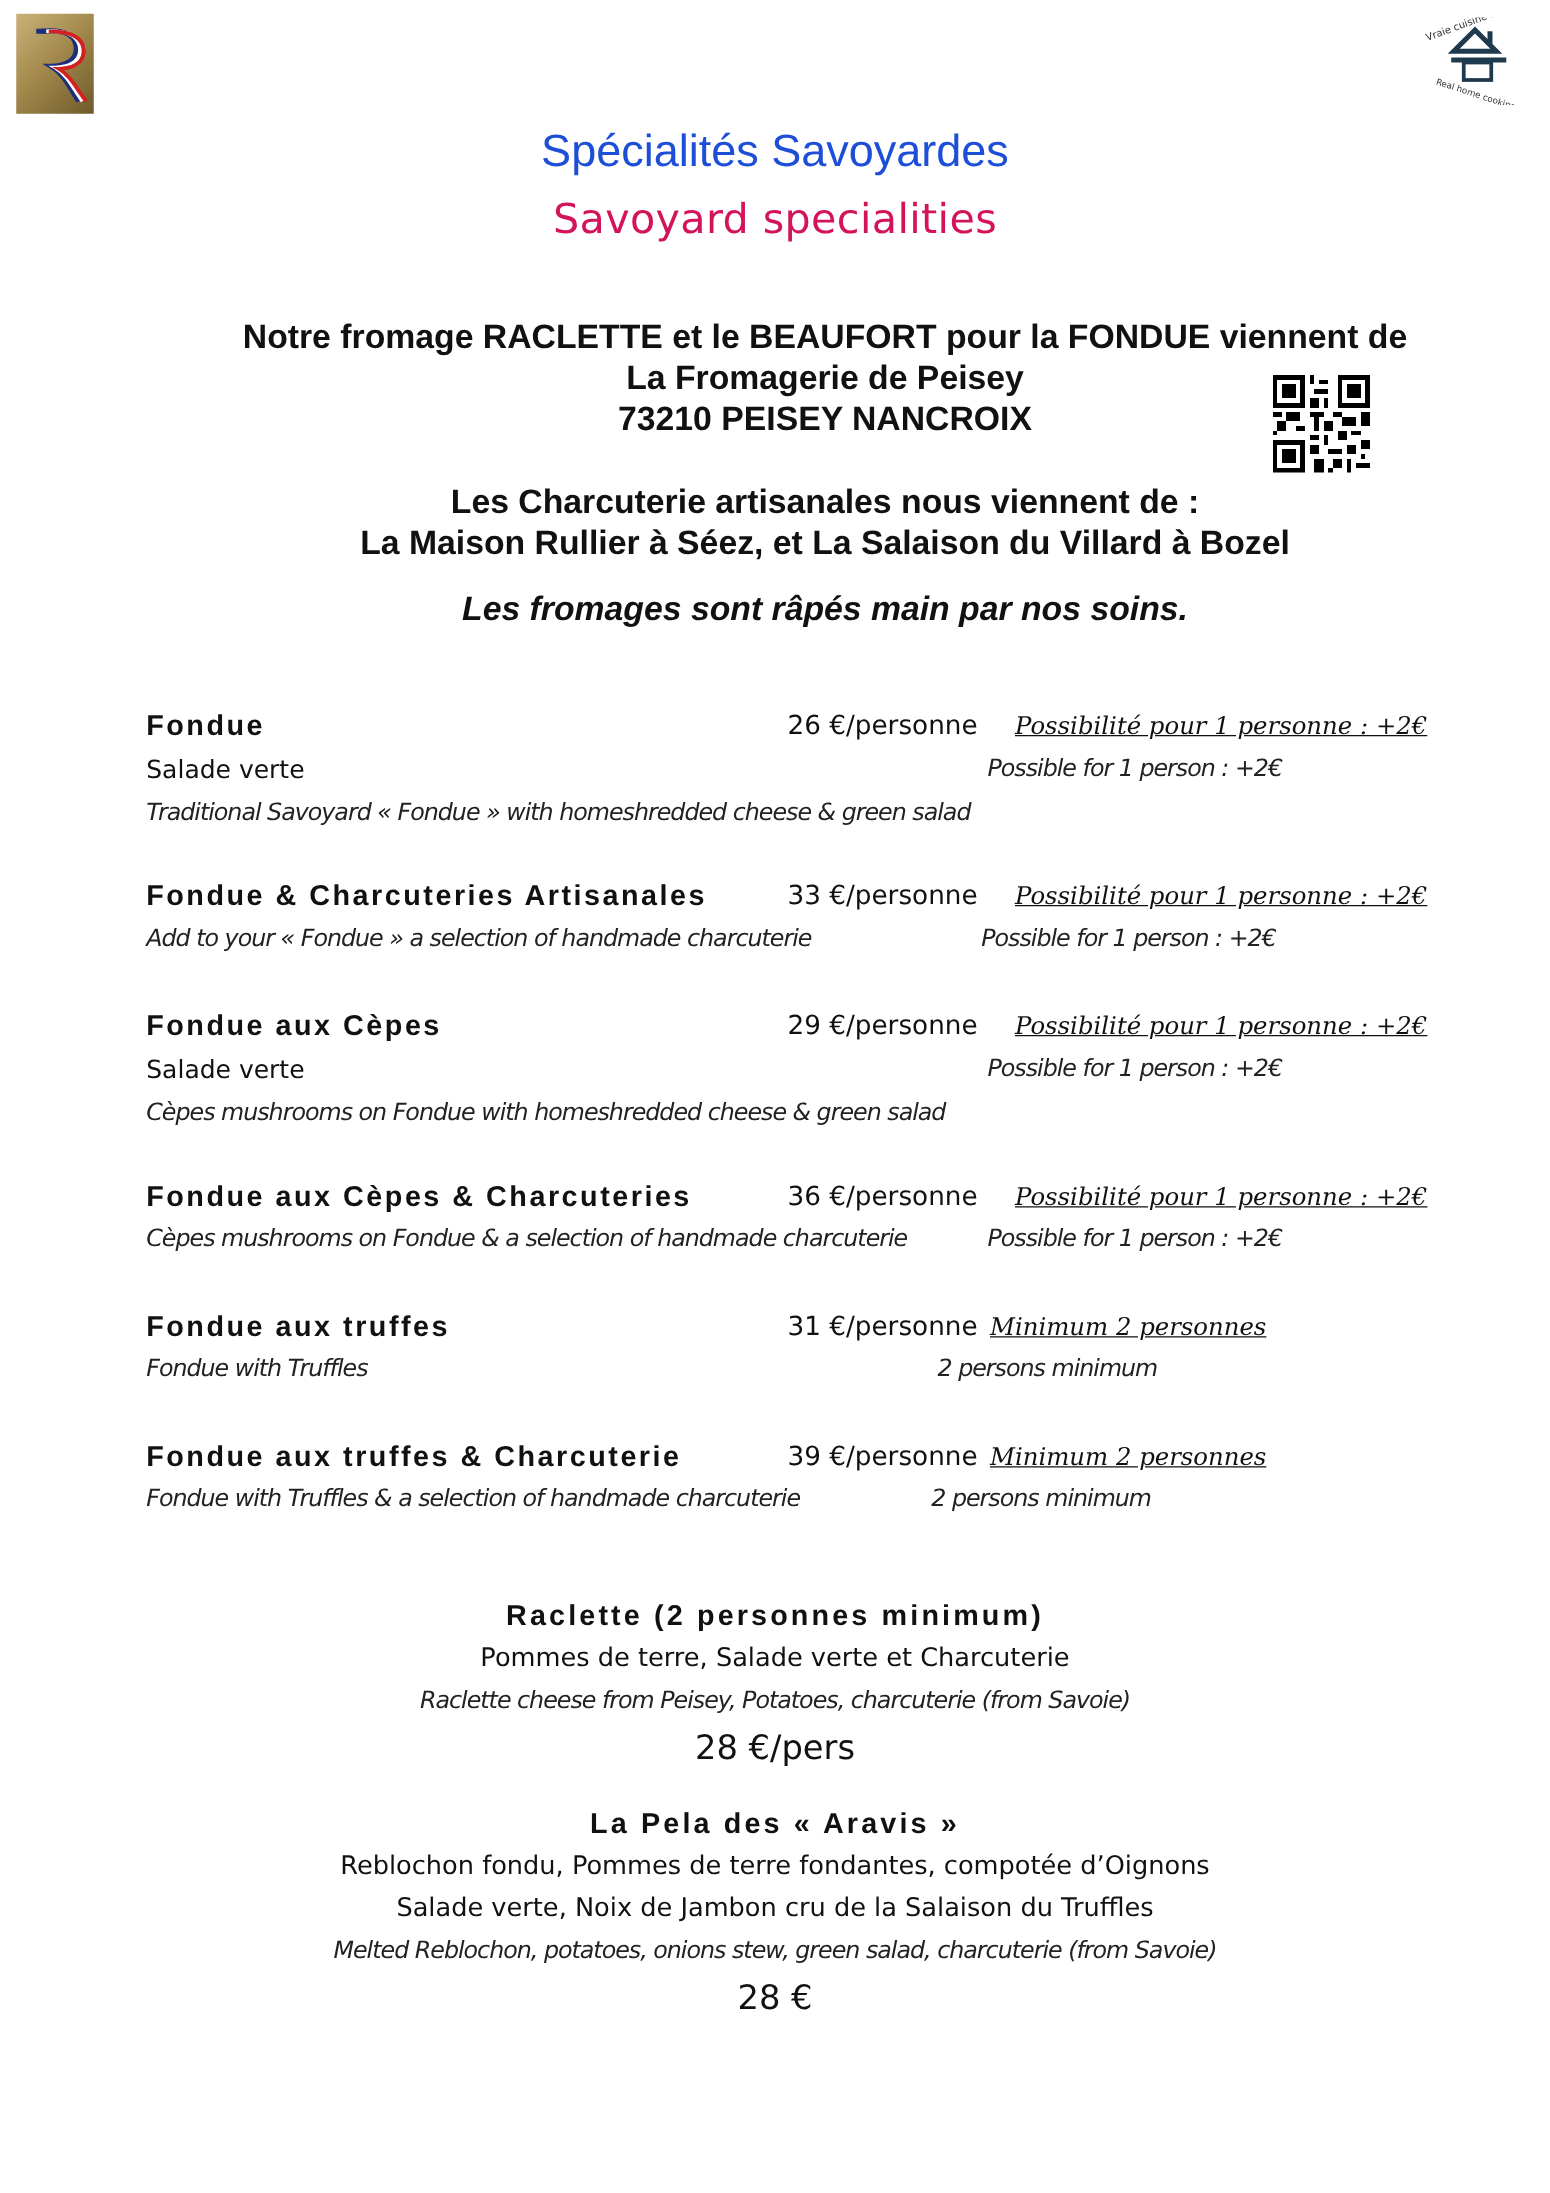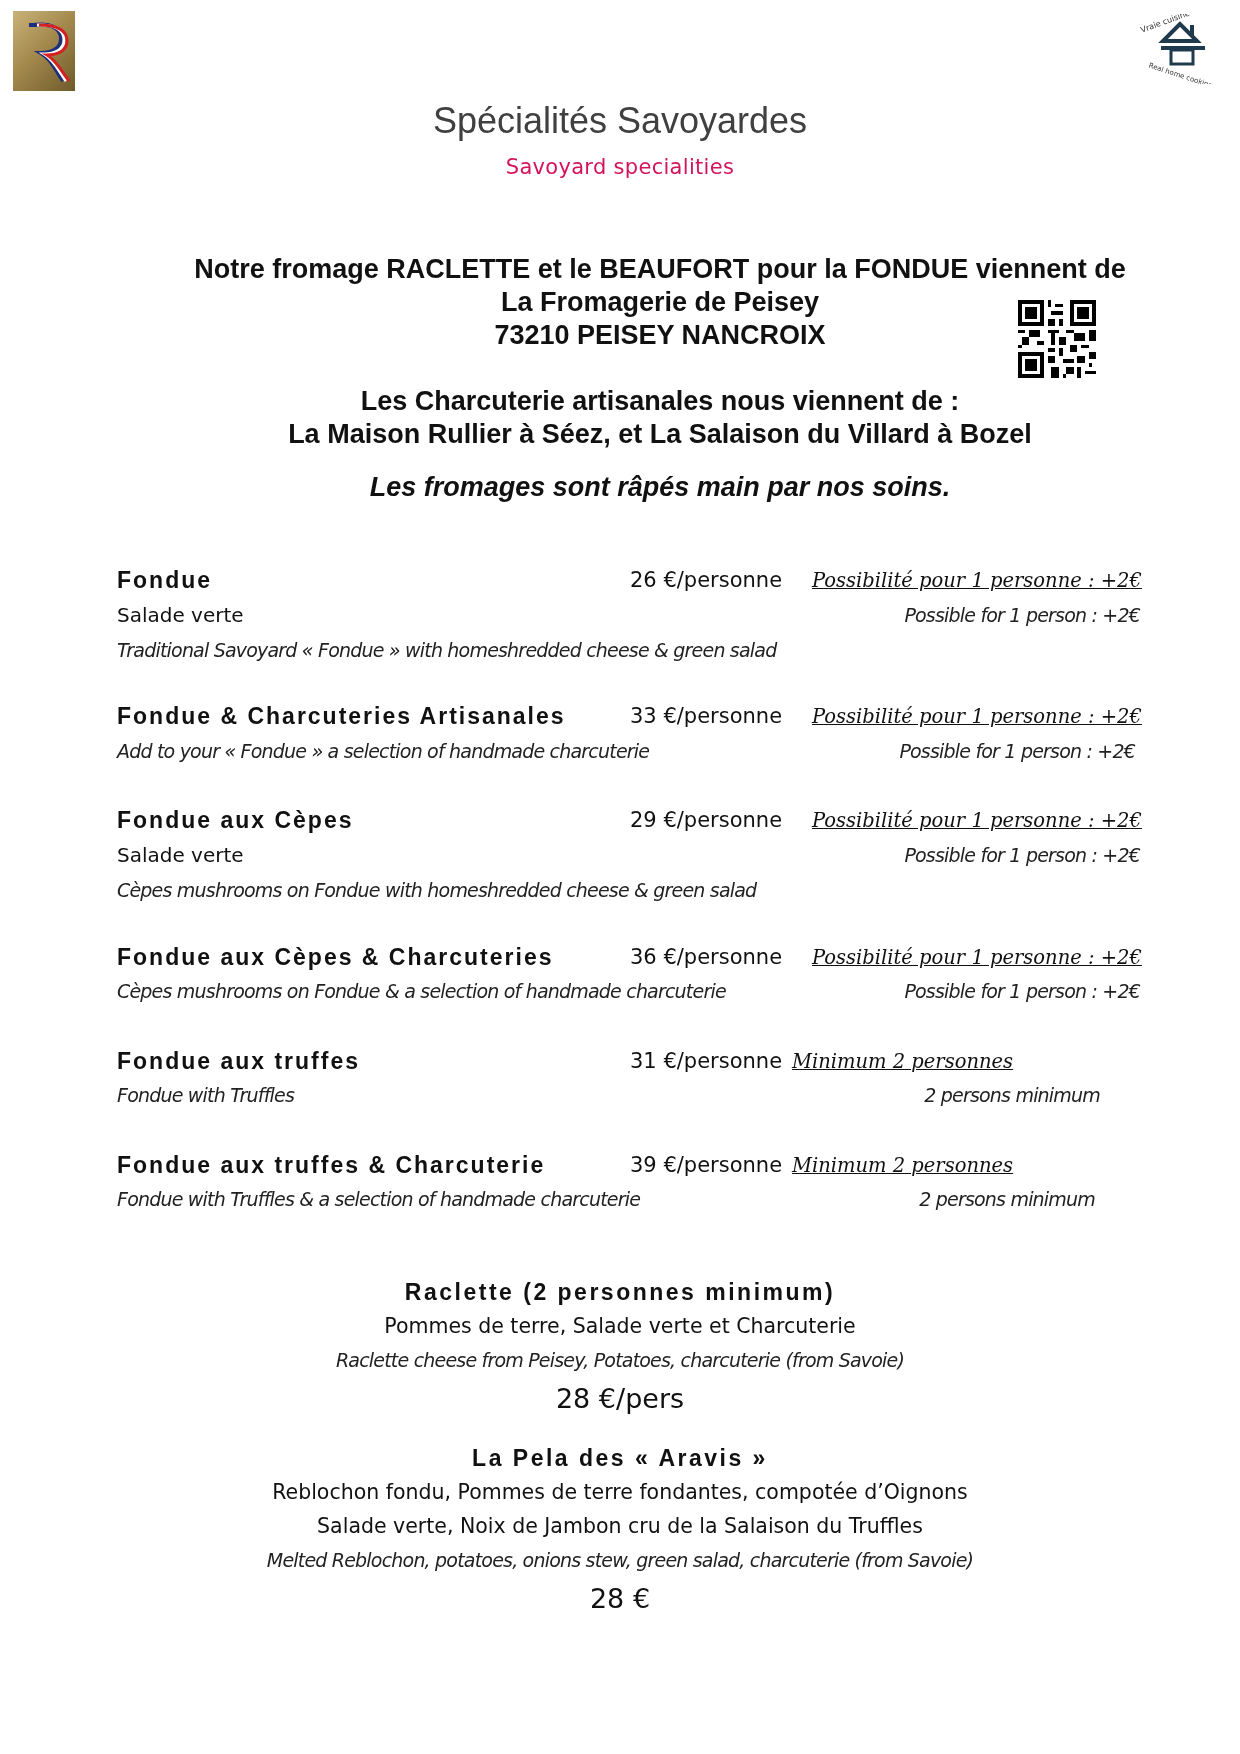--- a/index.html
+++ b/index.html
@@ -3,30 +3,30 @@
   <meta charset="utf-8">
   <style>
     html, body { margin: 0; padding: 0; background: #ffffff; }
     body { width: 1240px; height: 1754px; position: relative; overflow: hidden; color: #111; font-family: "Liberation Sans", sans-serif; }
     .abs { position: absolute; }
     .logo-r { left: 13px; top: 11px; width: 62px; height: 80px; background: linear-gradient(135deg, #c9b27a 0%, #a48a4d 45%, #6e5a2a 100%); }
     .logo-r svg { width: 62px; height: 80px; display: block; }
     .logo-house { left: 1135px; top: 14px; width: 90px; height: 70px; }
     .center { left: 0; width: 1240px; text-align: center; }
     .title-fr { top: 100px; font-size: 36px; font-family: "Liberation Sans", sans-serif; }
-    .title-en { top: 155px; font-size: 21px; font-family: "DejaVu Sans", sans-serif; font-weight: normal; letter-spacing: 0.3px; }
+    .title-en { top: 155px; font-size: 33px; font-family: "DejaVu Sans", sans-serif; font-weight: normal; letter-spacing: 0.3px; }
     .intro { font-size: 27px; font-weight: bold; font-family: "Liberation Sans", sans-serif; line-height: 33px; padding-left: 40px; }
     .qr { left: 1018px; top: 300px; width: 78px; height: 78px; }
     .qr svg { width: 78px; height: 78px; display: block; }
     .item-name { left: 117px; font-size: 23px; font-weight: bold; letter-spacing: 2px; font-family: "Liberation Sans", sans-serif; }
     .item-price { left: 630px; font-size: 22px; font-family: "DejaVu Sans", sans-serif; font-size: 21px; }
     .item-sub { left: 117px; font-size: 21px; font-family: "DejaVu Sans", sans-serif; font-weight: normal; font-size: 20px; }
     .item-desc { left: 117px; font-size: 19px; font-style: italic; font-family: "DejaVu Sans", sans-serif; letter-spacing: -0.8px; font-weight: 300; color: #222; }
     .note-fr { left: 780px; width: 350px; font-size: 21px; font-style: italic; font-family: "DejaVu Serif", serif; font-size: 19.5px; text-decoration: underline; }
-    .note-en { left: 780px; width: 350px; text-align: right; font-size: 19px; font-style: italic; font-family: "DejaVu Sans", sans-serif; letter-spacing: -0.8px; color: #222; }
+    .note-en { left: 780px; width: 350px; text-align: left; font-size: 19px; font-style: italic; font-family: "DejaVu Sans", sans-serif; letter-spacing: -0.8px; color: #222; }
     .note-fr.underline { text-decoration: underline; left: 792px; }
     .block-title { font-size: 23px; font-weight: bold; letter-spacing: 2.5px; font-family: "Liberation Sans", sans-serif; }
     .block-line { font-size: 20.5px; font-family: "DejaVu Sans", sans-serif; }
     .block-desc { font-size: 19px; font-style: italic; font-family: "DejaVu Sans", sans-serif; letter-spacing: -0.8px; color: #222; }
     .block-price { font-size: 27px; font-family: "DejaVu Sans", sans-serif; }
   </style>
 </head>
 <body>
 
 <div class="abs logo-r">
@@ -42,21 +42,21 @@
   <svg viewBox="0 0 90 70" width="90" height="70">
     <text x="6" y="14" font-size="8" font-family="DejaVu Sans, sans-serif" fill="#333" transform="rotate(-20 20 14)">Vraie cuisine maison</text>
     <polygon points="45,10 28,27 62,27" fill="none" stroke="#1f3a4d" stroke-width="4"></polygon>
     <rect x="55" y="11" width="4" height="10" fill="#1f3a4d"></rect>
     <line x1="26" y1="34" x2="70" y2="34" stroke="#1f3a4d" stroke-width="4"></line>
     <rect x="36" y="36" width="22" height="14" fill="none" stroke="#1f3a4d" stroke-width="3"></rect>
     <text x="12" y="62" font-size="7" font-family="DejaVu Sans, sans-serif" fill="#333" transform="rotate(18 40 62)">Real home cooking</text>
   </svg>
 </div>
 
-<div class="abs center title-fr" style="color:#404040">Spécialités Savoyardes</div>
+<div class="abs center title-fr" style="color:#1d4ed8">Spécialités Savoyardes</div>
 <div class="abs center title-en" style="color:#d4145a">Savoyard specialities</div>
 
 <div class="abs center intro" style="top:253px">Notre fromage RACLETTE et le BEAUFORT pour la FONDUE viennent de</div>
 <div class="abs center intro" style="top:286px">La Fromagerie de Peisey</div>
 <div class="abs center intro" style="top:319px">73210 PEISEY NANCROIX</div>
 <div class="abs qr">
   <svg viewBox="0 0 21 21" shape-rendering="crispEdges">
     <rect width="21" height="21" fill="#fff"></rect>
     <g fill="#000">
       <rect x="0" y="0" width="7" height="7"></rect>

